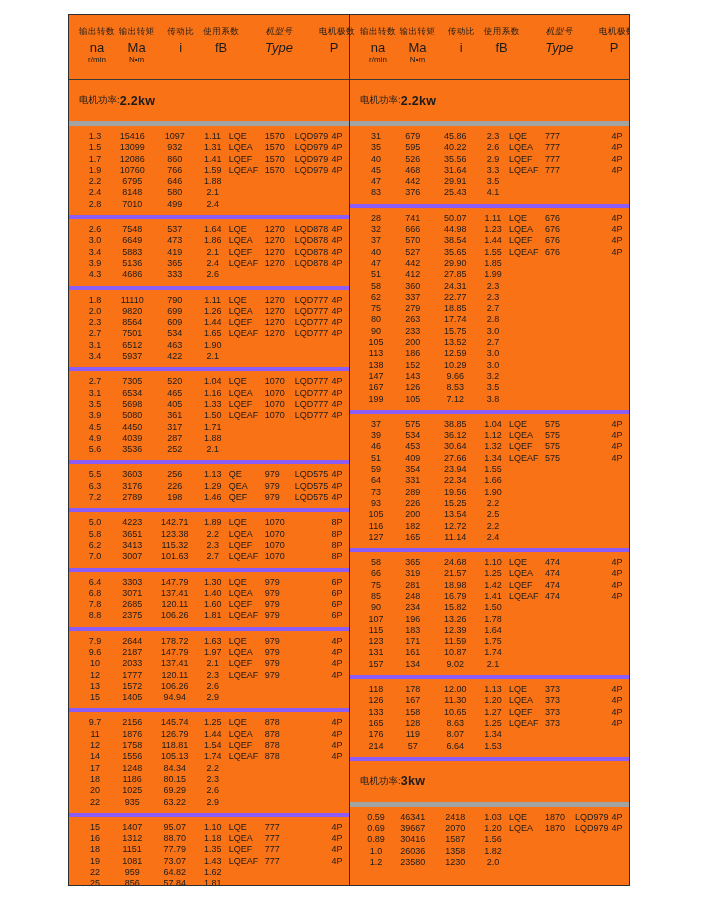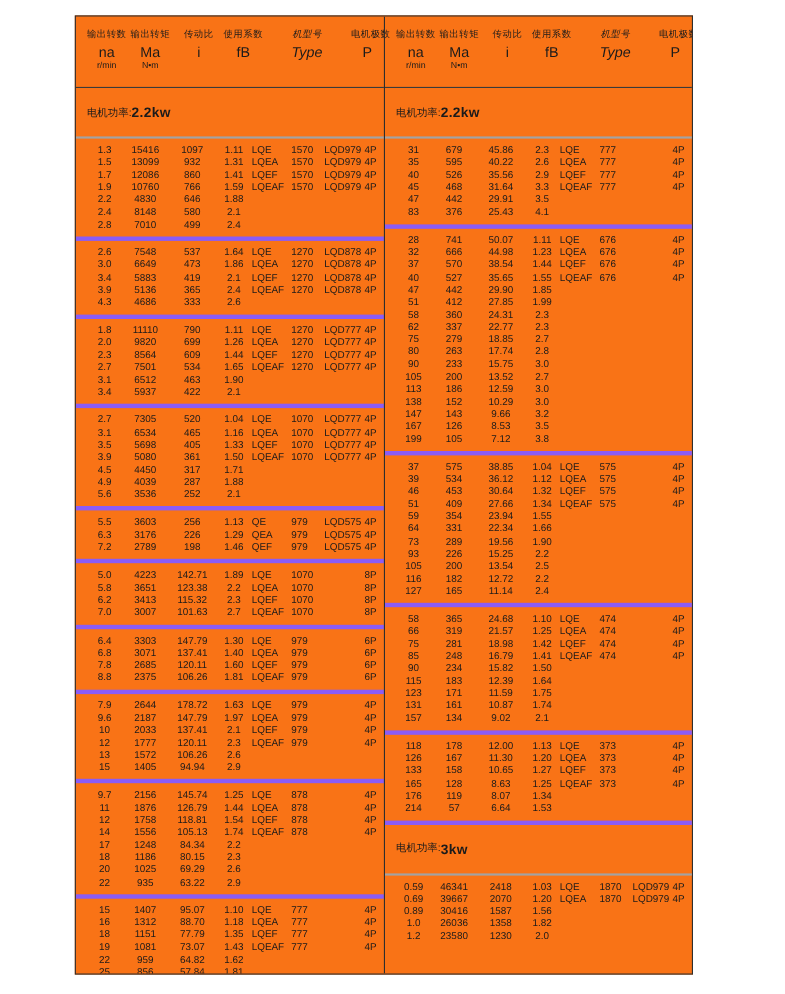--- a/index.html
+++ b/index.html
@@ -23,21 +23,21 @@
   }
   .hcell{text-align:center;white-space:nowrap;}
   .hc0{width:40px;}.hc1{width:52px;}.hc2{width:54px;}.hc3{width:40px;text-align:center;}
   .hc4{width:96px;font-style:italic;}.hc5{width:30px;}
   .hcn{font-size:8.5px;letter-spacing:0.5px;}
   .hsym{font-size:13px;margin-top:2px;}
   .hunit{font-size:8px;margin-top:0px;}
   
   .power{
     height:46px;flex-shrink:0;display:flex;align-items:center;
-    padding-left:10px;border-bottom:2px solid #a3a3a3;box-sizing:border-box;
+    padding-left:10px;border-bottom:5px solid #a3a3a3;box-sizing:border-box;
   }
   .plabel{font-size:9.5px;}
   .pvalue{font-size:12.5px;font-weight:bold;letter-spacing:0.3px;}
   
   .block{padding:5px 0;border-bottom:4px solid #8b5cf6;flex-shrink:0;}
   .panel .block:last-child{border-bottom:none;}
   .row{display:flex;padding-left:10px;line-height:11.3px;font-size:9px;white-space:nowrap;}
   .c{display:inline-block;}
   .c0{width:40px;text-align:center;}
   .c1{width:52px;text-align:center;}
@@ -134,21 +134,21 @@
           <span class="c c3">1.59</span>
           <span class="c ctype">
             <span class="tp">LQEAF</span>
             <span class="tsz">1570</span>
             <span class="tsub">LQD979</span>
           </span>
           <span class="c c5">4P</span>
         </div>
         <div class="row">
           <span class="c c0">2.2</span>
-          <span class="c c1">4830</span>
+          <span class="c c1">6795</span>
           <span class="c c2">646</span>
           <span class="c c3">1.88</span>
           <span class="c ctype">
             <span class="tp"></span>
             <span class="tsz"></span>
             <span class="tsub"></span>
           </span>
           <span class="c c5"></span>
         </div>
         <div class="row">
@@ -1301,20 +1301,32 @@
           <span class="c c2">15.82</span>
           <span class="c c3">1.50</span>
           <span class="c ctype">
             <span class="tp"></span>
             <span class="tsz"></span>
             <span class="tsub"></span>
           </span>
           <span class="c c5"></span>
         </div>
         <div class="row">
+          <span class="c c0">107</span>
+          <span class="c c1">196</span>
+          <span class="c c2">13.26</span>
+          <span class="c c3">1.78</span>
+          <span class="c ctype">
+            <span class="tp"></span>
+            <span class="tsz"></span>
+            <span class="tsub"></span>
+          </span>
+          <span class="c c5"></span>
+        </div>
+        <div class="row">
           <span class="c c0">115</span>
           <span class="c c1">183</span>
           <span class="c c2">12.39</span>
           <span class="c c3">1.64</span>
           <span class="c ctype">
             <span class="tp"></span>
             <span class="tsz"></span>
             <span class="tsub"></span>
           </span>
           <span class="c c5"></span>

